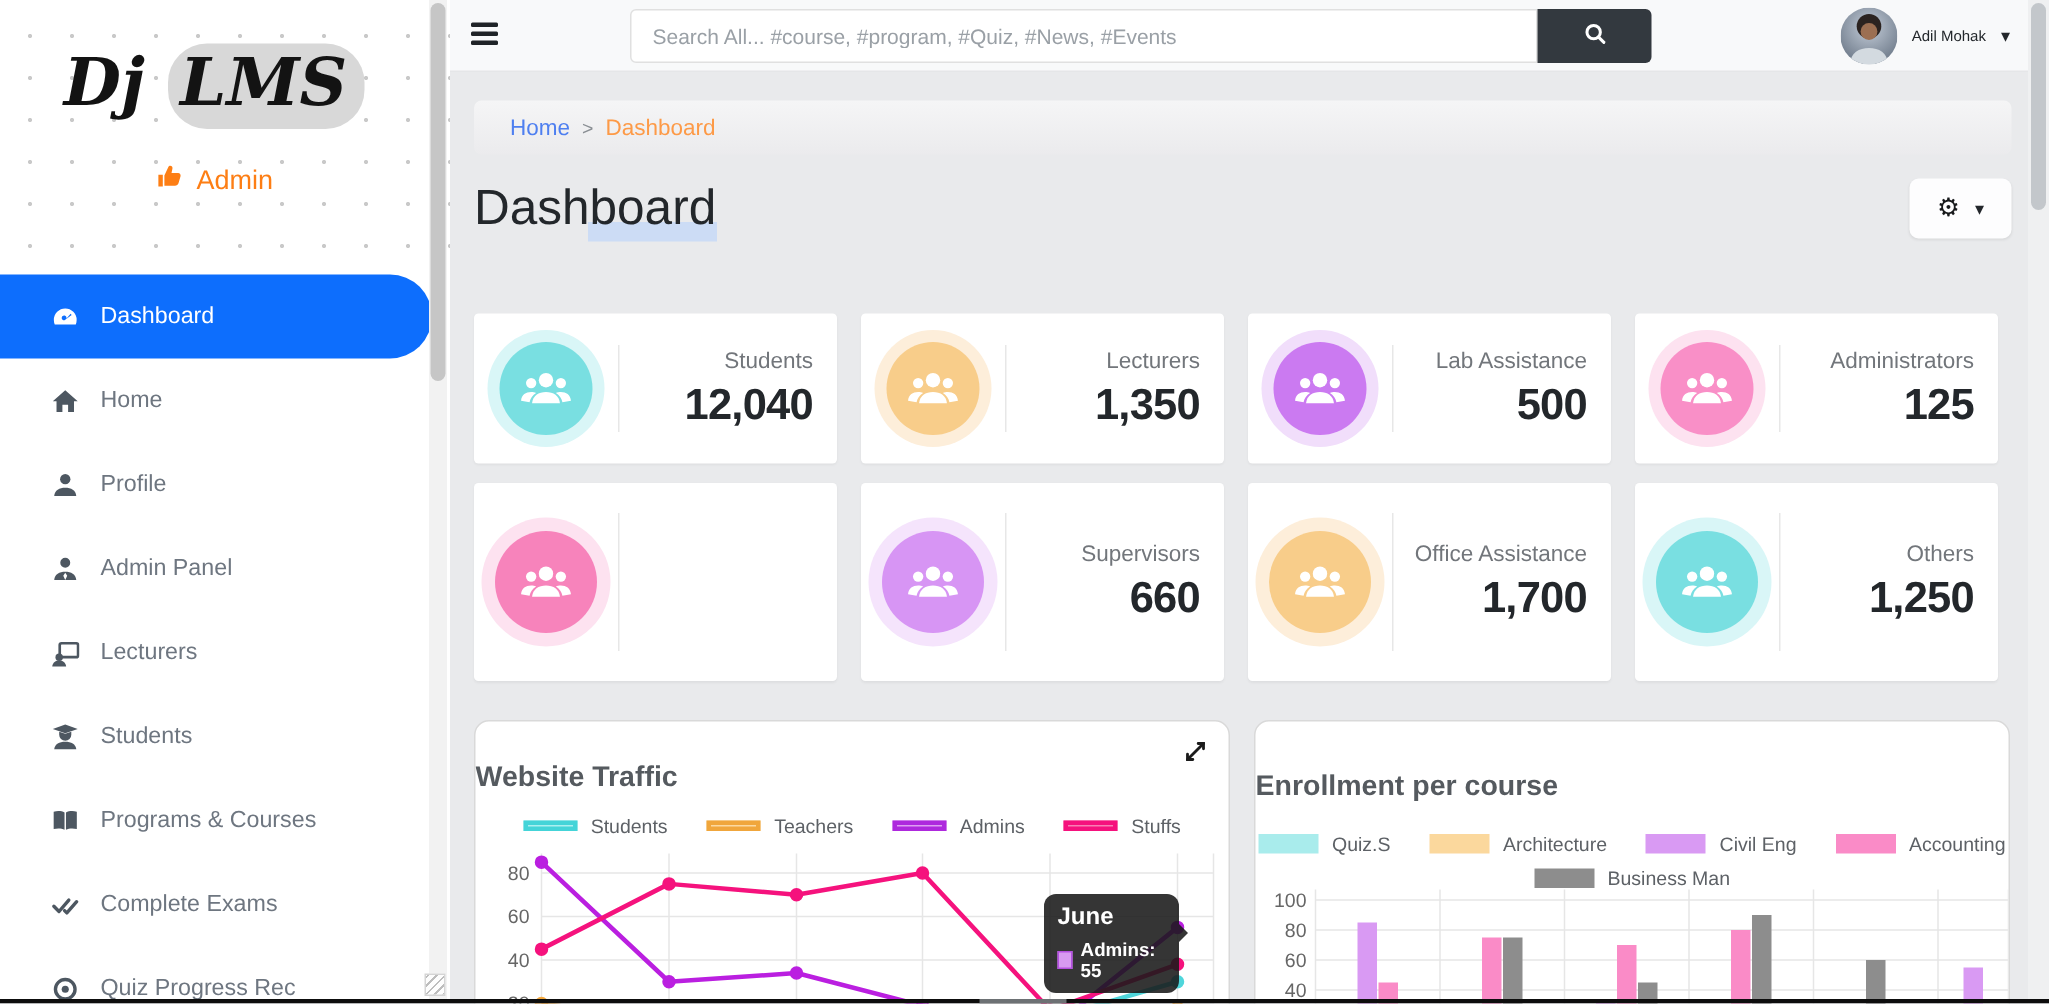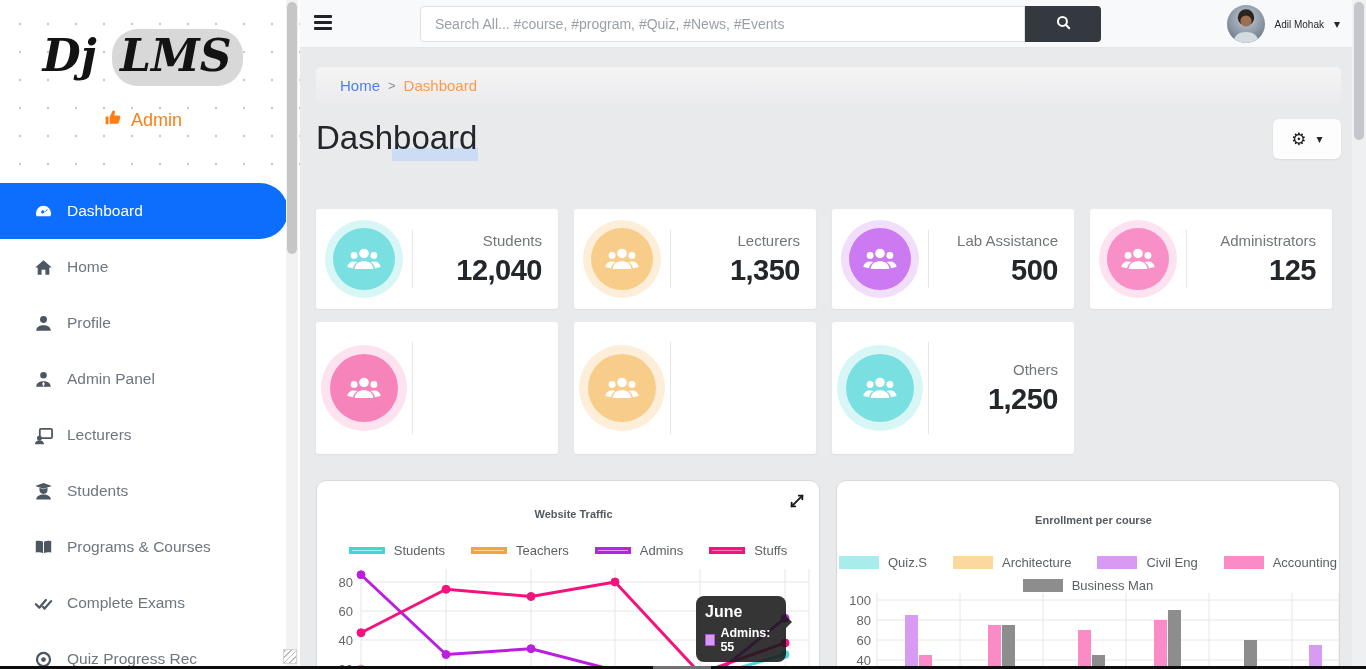--- a/index.html
+++ b/index.html
@@ -76,21 +76,21 @@
   #stat-row-1 .stat-divider { height:58px; }
   #stat-row-2 .stat-divider { height:92px; }
   .stat-text { flex:1; display:flex; flex-direction:column; align-items:flex-end; justify-content:center; padding-right:16px; }
   .stat-label { font-size:15px; color:#72767b; text-align:right; max-width:118px; line-height:1.35; }
   .stat-value { font-size:29px; font-weight:700; color:#23272b; margin-top:2px; letter-spacing:-0.5px; }
 
   
   .charts-row { display:flex; gap:16px; margin-top:26px; width:1025px; }
   .chart-card { position:relative; width:504px; height:330px; background:#fff; border:1px solid #d9d9d9; border-radius:10px; overflow:hidden; }
   .chart-card svg.plot { position:absolute; left:0; top:0; }
-  .chart-title { position:absolute; left:11px; right:0; text-align:center; font-size:11px; font-weight:bold; color:#555a5f; }
+  .chart-title { position:absolute; left:0; right:0; text-align:left; font-size:19px; font-weight:bold; color:#555a5f; }
   #traffic-title { top:27px; }
   #enroll-title { top:33px; }
   .legend { position:absolute; left:0; right:0; display:flex; justify-content:center; gap:26px; align-items:center; }
   #traffic-legend { top:62px; }
   #enroll-legend-1 { top:74px; }
   #enroll-legend-2 { top:97px; }
   .lg-item { display:flex; align-items:center; gap:9px; cursor:pointer; }
   .lg-label { font-size:13px; color:#5d6166; }
   .lg-box-line { width:36px; height:7px; border-style:solid; border-width:3px; }
   .lg-box-bar { width:40px; height:13px; }
@@ -387,38 +387,67 @@
                       </g>
                     </svg>
                   </span>
                 </div>
               </div>
             </div>
             <div class="stat-divider"></div>
           </div>
           <div class="stat-card">
             <div class="stat-icon-wrap">
+              <div class="halo" style="background:#f5e4fc">
+                <div class="bubble" style="background:#d795f4">
+                  <span style="display:flex">
+                    <svg viewBox="0 0 24 24">
+                      <g fill="#fff">
+                        <circle cx="5.4" cy="9.6" r="2.3"></circle>
+                        <path d="M.9 17.4c.3-2.6 2.1-3.8 4.5-3.8.8 0 1.6.2 2.2.4-1.5 1-2.6 2.3-2.9 4.1z"></path>
+                        <circle cx="18.6" cy="9.6" r="2.3"></circle>
+                        <path d="M23.1 17.4c-.3-2.6-2.1-3.8-4.5-3.8-.8 0-1.6.2-2.2.4 1.5 1 2.6 2.3 2.9 4.1z"></path>
+                        <circle cx="12" cy="8.3" r="3.2"></circle>
+                        <path d="M5.8 18.6c.3-3.5 2.9-5.1 6.2-5.1s5.9 1.6 6.2 5.1z"></path>
+                      </g>
+                    </svg>
+                  </span>
+                </div>
+              </div>
+            </div>
+            <div class="stat-divider"></div>
+            <div class="stat-text">
+              <div class="stat-label">Supervisors</div>
+              <div class="stat-value">660</div>
+            </div>
+          </div>
+          <div class="stat-card">
+            <div class="stat-icon-wrap">
               <div class="halo" style="background:#fdeeda">
                 <div class="bubble" style="background:#f8cd8a">
                   <span style="display:flex">
                     <svg viewBox="0 0 24 24">
                       <g fill="#fff">
                         <circle cx="5.4" cy="9.6" r="2.3"></circle>
                         <path d="M.9 17.4c.3-2.6 2.1-3.8 4.5-3.8.8 0 1.6.2 2.2.4-1.5 1-2.6 2.3-2.9 4.1z"></path>
                         <circle cx="18.6" cy="9.6" r="2.3"></circle>
                         <path d="M23.1 17.4c-.3-2.6-2.1-3.8-4.5-3.8-.8 0-1.6.2-2.2.4 1.5 1 2.6 2.3 2.9 4.1z"></path>
                         <circle cx="12" cy="8.3" r="3.2"></circle>
                         <path d="M5.8 18.6c.3-3.5 2.9-5.1 6.2-5.1s5.9 1.6 6.2 5.1z"></path>
                       </g>
                     </svg>
                   </span>
                 </div>
               </div>
             </div>
             <div class="stat-divider"></div>
+            <div class="stat-text">
+              <div class="stat-label">Office Assistance</div>
+              <div class="stat-value">1,700</div>
+            </div>
           </div>
           <div class="stat-card">
             <div class="stat-icon-wrap">
               <div class="halo" style="background:#d9f6f7">
                 <div class="bubble" style="background:#79dfe1">
                   <span style="display:flex">
                     <svg viewBox="0 0 24 24">
                       <g fill="#fff">
                         <circle cx="5.4" cy="9.6" r="2.3"></circle>
                         <path d="M.9 17.4c.3-2.6 2.1-3.8 4.5-3.8.8 0 1.6.2 2.2.4-1.5 1-2.6 2.3-2.9 4.1z"></path>

